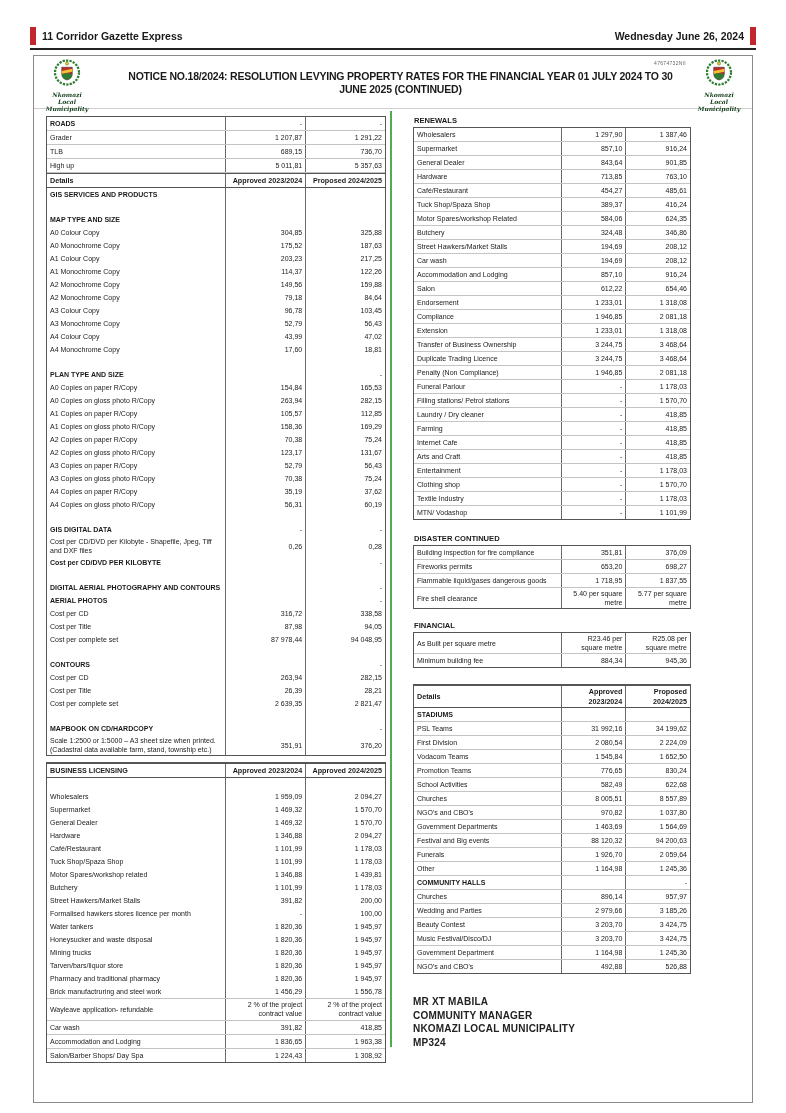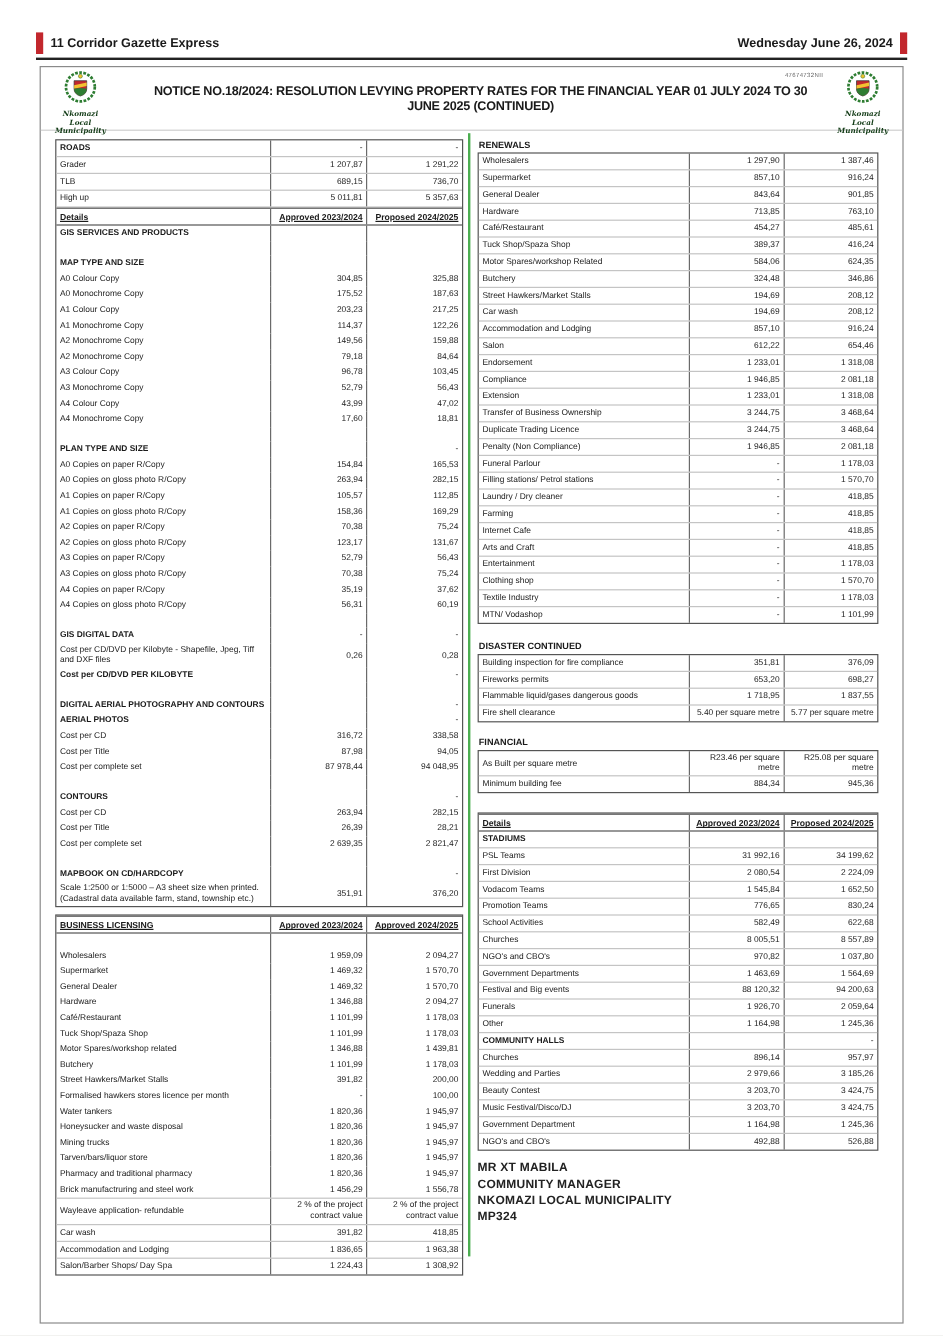--- a/index.html
+++ b/index.html
@@ -26,38 +26,38 @@
   .logo .script{font-family:"DejaVu Serif",serif;font-style:italic;font-weight:bold;
                 font-size:6px;line-height:1.15;color:#123b16;margin-top:-1px;}
   .notice-title{position:absolute;left:85px;right:70px;top:14px;text-align:center;
                 font-size:10.5px;font-weight:bold;line-height:1.25;
                 letter-spacing:-0.2px;}
   .ad-ref{position:absolute;top:4px;right:66px;font-size:5px;color:#666;letter-spacing:.3px;}
 
   
   .col{position:absolute;top:60px;}
   .col.left{left:12px;width:340px;}
-  .col.right{left:364px;width:334px;}
+  .col.right{left:379px;width:278px;}
   .divider{position:absolute;left:356px;top:55px;width:2px;height:936px;background:#4cae51;}
 
   
   .tbl{border:1.2px solid #555;}
   .trow{display:flex;align-items:stretch;min-height:13px;}
   .trow .c{padding:1px 3px;font-size:7px;line-height:1.3;display:flex;align-items:center;}
   .trow .c.label{flex:0 0 51%;}
   .trow .c.num{flex:1 1 0;justify-content:flex-end;text-align:right;border-left:1px solid #6a6a6a;}
   .trow.b .c.label{font-weight:bold;}
   .trow.hl{border-bottom:1px solid #c4c4c4;}
   .trow.hdr{border-top:1.2px solid #555;border-bottom:1.2px solid #555;font-weight:bold;}
-  .trow.hdr .c{font-weight:bold;font-size:7.2px;text-decoration:underline;}
+  .trow.hdr .c{font-weight:bold;font-size:7.2px;}
   .trow.sp{min-height:12px;}
   .tbl-title{font-size:7.6px;font-weight:bold;margin:0 0 2px 1px;}
   .gap6{height:6px}.gap12{height:12px}.gap14{height:14px}.gap16{height:16px}
 
-  .sig{margin-top:8px;font-size:10px;font-weight:bold;line-height:1.35;color:#222;
+  .sig{margin-top:21px;font-size:10px;font-weight:bold;line-height:1.35;color:#222;
        letter-spacing:.2px;}
   .sig div{white-space:nowrap;}
 </style>
 </head>
 <body>
 
 <div class="sheet">
 
   <div class="masthead">
     <div class="mast-bar left"></div>

